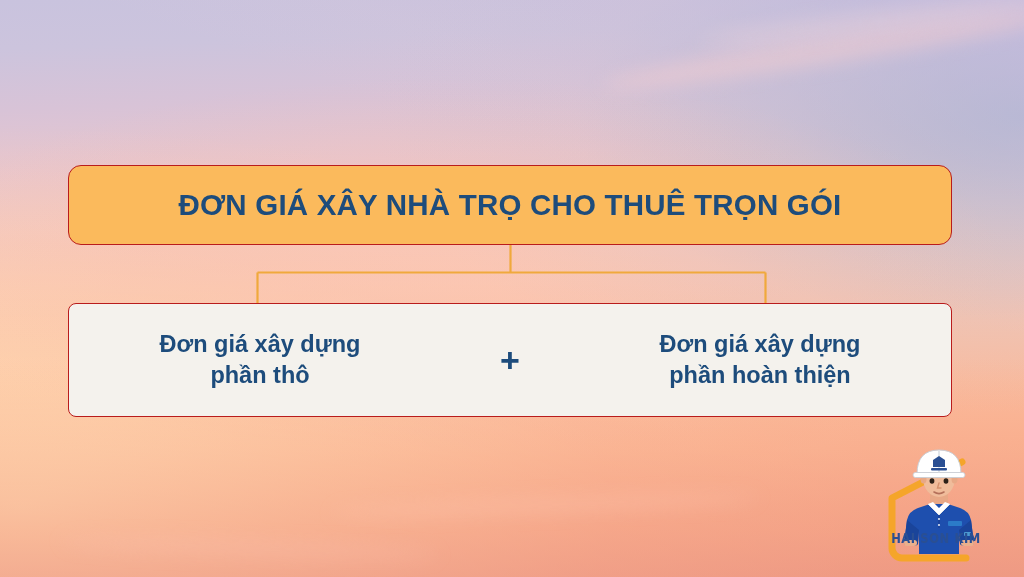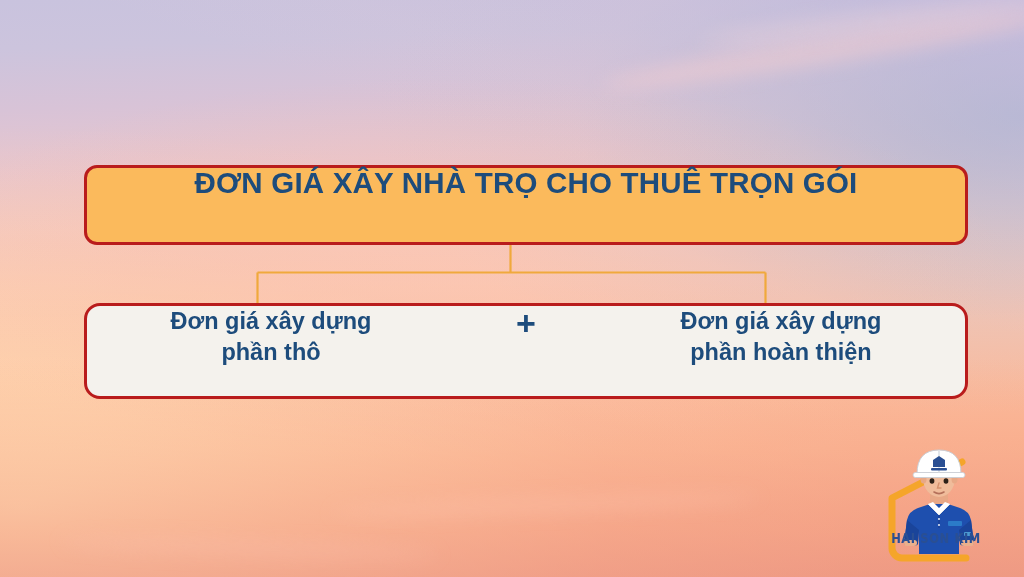--- a/index.html
+++ b/index.html
@@ -116,26 +116,25 @@
     position: absolute;
     left: 0; top: 0;
     width: 1024px; height: 577px;
     pointer-events: none;
   }
 
   
   .node {
     position: absolute;
     box-sizing: border-box;
-    border: 3px solid #b91c1c;
+    border: 1px solid #b91c1c;
     border-radius: 14px;
     display: flex;
-    align-items: flex-start;
+    align-items: center;
     justify-content: center;
-    margin-left: 16px;
   }
 
   #title-node {
     left: 68px;
     top: 165px;
     width: 884px;
     height: 80px;
     background: #fbba5c;
     border-radius: 13px;
   }
@@ -146,25 +145,25 @@
     letter-spacing: 0.2px;
     white-space: nowrap;
     text-align: center;
     line-height: 1;
   }
 
   #components-node {
     left: 68px;
     top: 303px;
     width: 884px;
-    height: 96px;
+    height: 114px;
     background: #f4f2ed;
-    border-radius: 16px;
+    border-radius: 8px;
     justify-content: space-between;
-    padding: 0 19px;
+    padding: 0 26px;
   }
   .component-label {
     color: #1d4c7c;
     font-size: 23.5px;
     font-weight: 700;
     line-height: 1.33;
     text-align: center;
     white-space: pre-line;
     flex: 0 0 auto;
     width: 330px;

